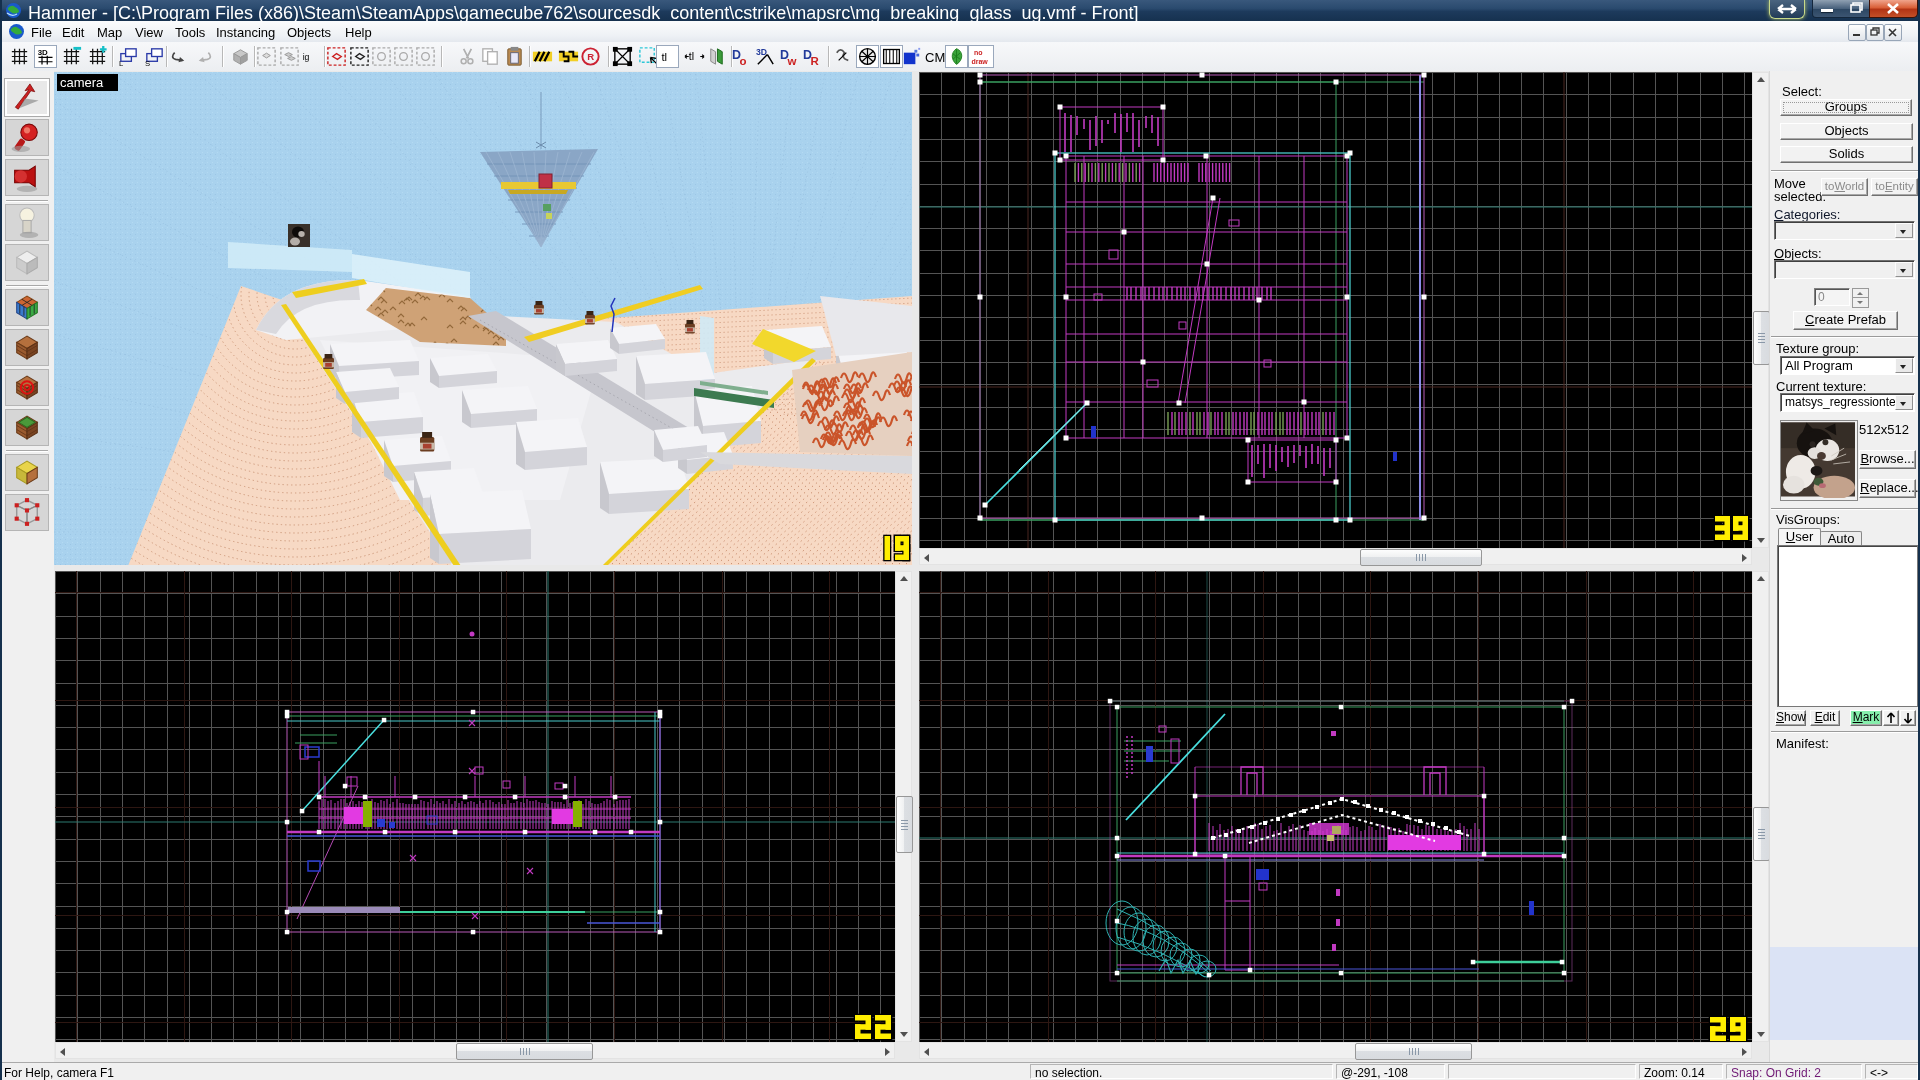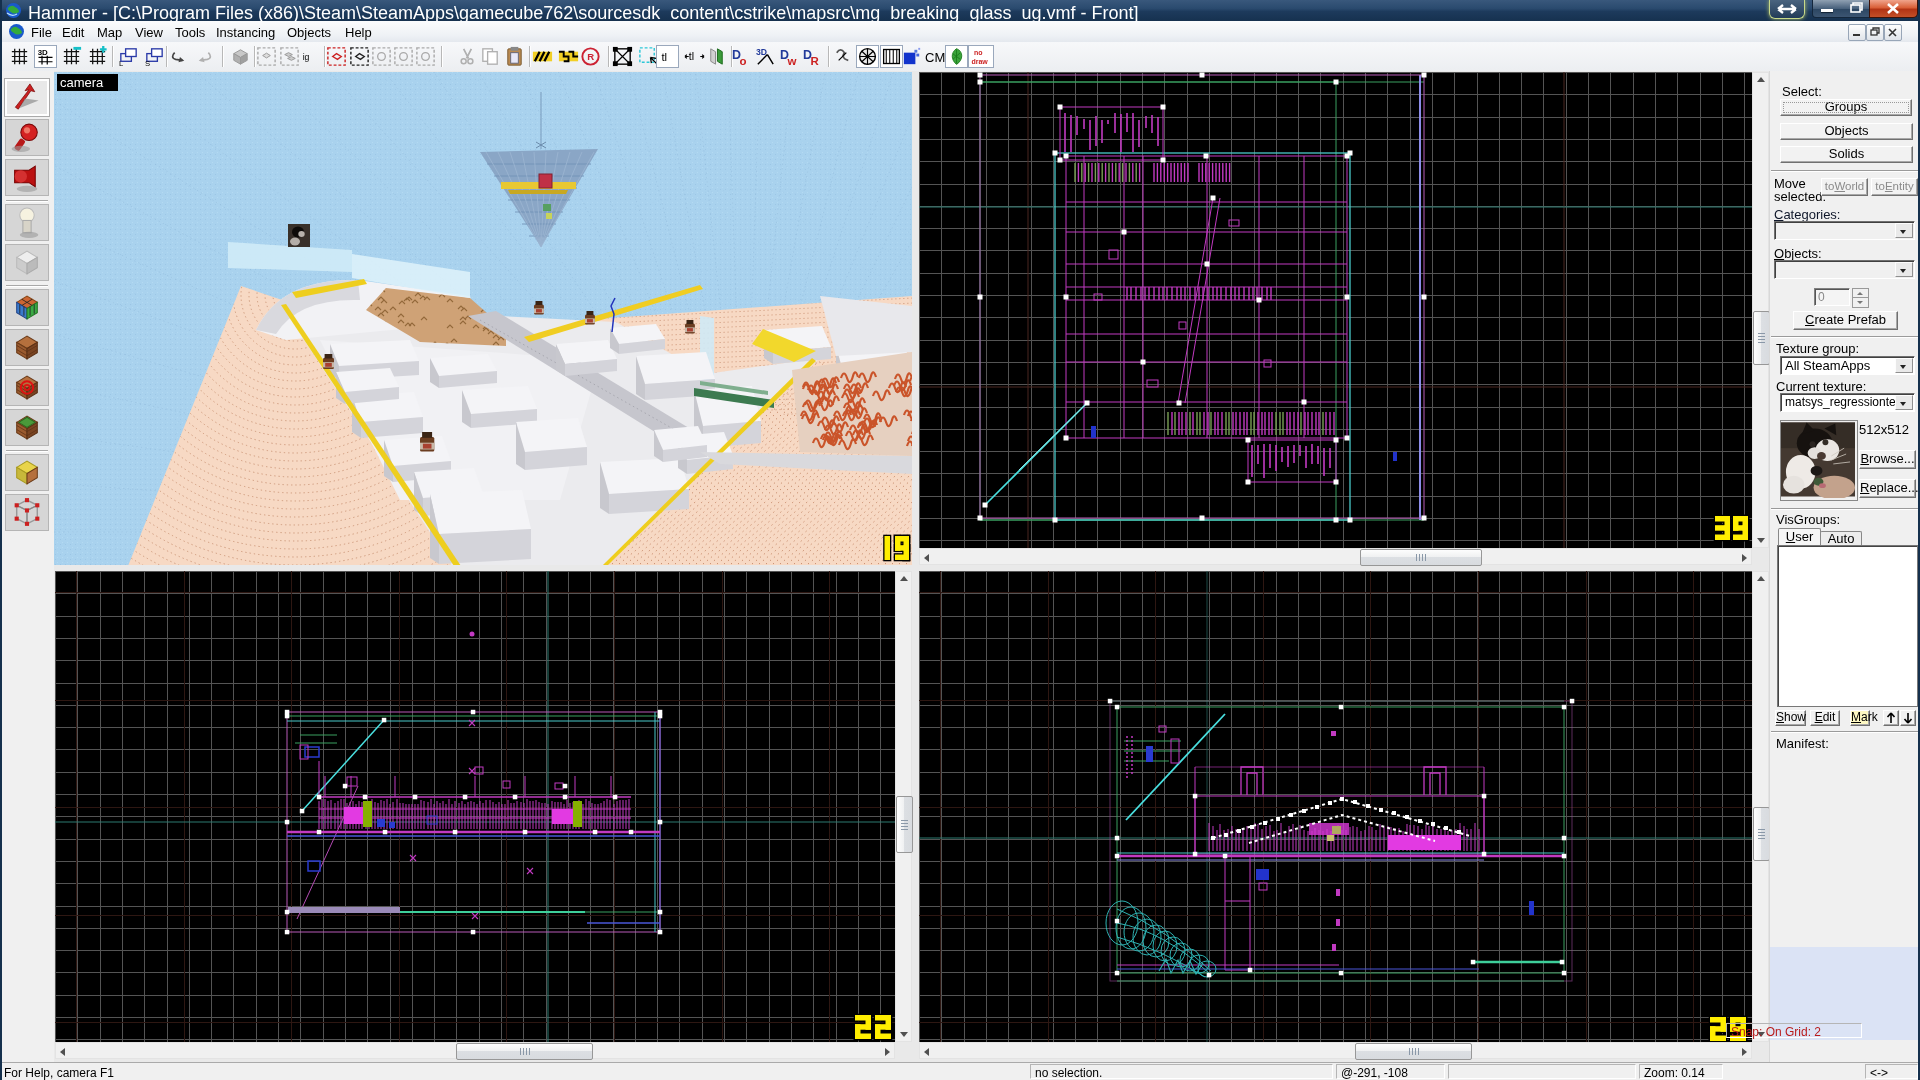--- a/index.html
+++ b/index.html
@@ -1941,21 +1941,21 @@
 <div class="abs" style="left:1852px;top:288px;width:15px;height:9px;background:#f0f0f0;border:1px solid #999">
     <div class="abs" style="left:4px;top:3px;border-left:3px solid transparent;border-right:3px solid transparent;border-bottom:3px solid #777"></div>
   </div>
 <div class="abs" style="left:1852px;top:297px;width:15px;height:9px;background:#f0f0f0;border:1px solid #999">
     <div class="abs" style="left:4px;top:3px;border-left:3px solid transparent;border-right:3px solid transparent;border-top:3px solid #777"></div>
   </div>
 <div style="position:absolute;left:1793px;top:311px;width:105px;height:19px;background:#f2f2f2;border:1px solid #707070;border-top-color:#fff;border-left-color:#fff;box-shadow:inset -1px -1px 0 #a8a8a8;box-sizing:border-box;font:13px 'Liberation Sans',sans-serif;color:#000;text-align:center;line-height:16px;"><span style="text-decoration:underline">C</span>reate Prefab</div>
 <div class="abs" style="left:1771px;top:336px;width:149px;height:1px;background:#9a9a9a;box-shadow:0 1px 0 #fff"></div>
 <div style="position:absolute;left:1776px;top:341px;font:normal 13px 'Liberation Sans',sans-serif;color:#000;white-space:nowrap">Texture group:</div>
 <div style="position:absolute;left:1780px;top:356px;width:135px;height:19px;box-sizing:border-box;background:#fff;border:1px solid #707070;border-bottom-color:#fff;border-right-color:#fff;box-shadow:inset 1px 1px 0 #404040;">
-    <div style="position:absolute;left:4px;top:1px;font:13px 'Liberation Sans',sans-serif;line-height:15px;white-space:nowrap;overflow:hidden;width:113px">All SteamApps</div>
+    <div style="position:absolute;left:4px;top:1px;font:13px 'Liberation Sans',sans-serif;line-height:15px;white-space:nowrap;overflow:hidden;width:113px">All Program</div>
     <div style="position:absolute;right:1px;top:1px;bottom:1px;width:16px;background:#e9e9e9;border:1px solid #909090;border-top-color:#fdfdfd;border-left-color:#fdfdfd;">
       <div style="position:absolute;left:3.5px;top:6px;width:0;height:0;border-left:3.5px solid transparent;border-right:3.5px solid transparent;border-top:4.5px solid #222"></div>
     </div>
   </div>
 <div style="position:absolute;left:1776px;top:379px;font:normal 13px 'Liberation Sans',sans-serif;color:#000;white-space:nowrap">Current texture:</div>
 <div style="position:absolute;left:1780px;top:393px;width:135px;height:19px;box-sizing:border-box;background:#fff;border:1px solid #707070;border-bottom-color:#fff;border-right-color:#fff;box-shadow:inset 1px 1px 0 #404040;">
     <div style="position:absolute;left:4px;top:1px;font:12px 'Liberation Sans',sans-serif;line-height:15px;white-space:nowrap;overflow:hidden;width:113px">matsys_regressiontest/t</div>
     <div style="position:absolute;right:1px;top:1px;bottom:1px;width:16px;background:#e9e9e9;border:1px solid #909090;border-top-color:#fdfdfd;border-left-color:#fdfdfd;">
       <div style="position:absolute;left:3.5px;top:6px;width:0;height:0;border-left:3.5px solid transparent;border-right:3.5px solid transparent;border-top:4.5px solid #222"></div>
     </div>
@@ -1982,31 +1982,31 @@
 <div style="position:absolute;left:1859px;top:422px;font:normal 13px 'Liberation Sans',sans-serif;color:#000;white-space:nowrap">512x512</div>
 <div style="position:absolute;left:1859px;top:450px;width:57px;height:19px;background:#f2f2f2;border:1px solid #707070;border-top-color:#fff;border-left-color:#fff;box-shadow:inset -1px -1px 0 #a8a8a8;box-sizing:border-box;font:13px 'Liberation Sans',sans-serif;color:#000;text-align:center;line-height:16px;"><span style="text-decoration:underline">B</span>rowse...</div>
 <div style="position:absolute;left:1859px;top:479px;width:57px;height:19px;background:#f2f2f2;border:1px solid #707070;border-top-color:#fff;border-left-color:#fff;box-shadow:inset -1px -1px 0 #a8a8a8;box-sizing:border-box;font:13px 'Liberation Sans',sans-serif;color:#000;text-align:center;line-height:16px;"><span style="text-decoration:underline">R</span>eplace...</div>
 <div class="abs" style="left:1771px;top:508px;width:149px;height:1px;background:#9a9a9a;box-shadow:0 1px 0 #fff"></div>
 <div style="position:absolute;left:1776px;top:512px;font:normal 13px 'Liberation Sans',sans-serif;color:#000;white-space:nowrap">VisGroups:</div>
 <div class="abs" style="left:1778px;top:528px;width:41px;height:17px;background:#f6f6f6;border:1px solid #888;border-bottom:none;border-radius:2px 2px 0 0;font:13px 'Liberation Sans';text-align:center;line-height:16px"><span style="text-decoration:underline">U</span>ser</div>
 <div class="abs" style="left:1820px;top:531px;width:40px;height:14px;background:#ededed;border:1px solid #888;border-bottom:none;border-radius:2px 2px 0 0;font:13px 'Liberation Sans';text-align:center;line-height:14px">Auto</div>
 <div class="abs" style="left:1777px;top:545px;width:139px;height:160px;background:#fff;border:1px solid #777;box-shadow:inset 1px 1px 0 #444"></div>
 <div style="position:absolute;left:1775px;top:710px;width:31px;height:16px;background:#f2f2f2;border:1px solid #707070;border-top-color:#fff;border-left-color:#fff;box-shadow:inset -1px -1px 0 #a8a8a8;box-sizing:border-box;font:12px 'Liberation Sans',sans-serif;color:#000;text-align:center;line-height:13px;"><span style="text-decoration:underline">S</span>how</div>
 <div style="position:absolute;left:1810px;top:710px;width:30px;height:16px;background:#f2f2f2;border:1px solid #707070;border-top-color:#fff;border-left-color:#fff;box-shadow:inset -1px -1px 0 #a8a8a8;box-sizing:border-box;font:12px 'Liberation Sans',sans-serif;color:#000;text-align:center;line-height:13px;"><span style="text-decoration:underline">E</span>dit</div>
-<div style="position:absolute;left:1850px;top:710px;width:20px;height:16px;background:#fef9c3;border:1px solid #707070;border-top-color:#fff;border-left-color:#fff;box-shadow:inset -1px -1px 0 #a8a8a8;box-sizing:border-box;font:12px 'Liberation Sans',sans-serif;color:#000;text-align:center;line-height:13px;"><span style="text-decoration:underline">M</span>ark</div>
+<div style="position:absolute;left:1850px;top:710px;width:32px;height:16px;background:#86efac;border:1px solid #707070;border-top-color:#fff;border-left-color:#fff;box-shadow:inset -1px -1px 0 #a8a8a8;box-sizing:border-box;font:12px 'Liberation Sans',sans-serif;color:#000;text-align:center;line-height:13px;"><span style="text-decoration:underline">M</span>ark</div>
 <div class="abs" style="left:1883px;top:710px;width:16px;height:16px;background:#f2f2f2;border:1px solid #707070;border-top-color:#fff;border-left-color:#fff;box-shadow:inset -1px -1px 0 #a8a8a8;box-sizing:border-box"><svg width="14" height="14" viewBox="0 0 14 14">
       <path d="M7 2 L7 12 M7 2 L3.5 6 M7 2 L10.5 6" stroke="#000" stroke-width="1.6" fill="none"></path>
     </svg></div>
 <div class="abs" style="left:1900px;top:710px;width:16px;height:16px;background:#f2f2f2;border:1px solid #707070;border-top-color:#fff;border-left-color:#fff;box-shadow:inset -1px -1px 0 #a8a8a8;box-sizing:border-box"><svg width="14" height="14" viewBox="0 0 14 14">
       <path d="M7 2 L7 12 M7 12 L3.5 8 M7 12 L10.5 8" stroke="#000" stroke-width="1.6" fill="none"></path>
     </svg></div>
 <div class="abs" style="left:1771px;top:731px;width:149px;height:1px;background:#9a9a9a;box-shadow:0 1px 0 #fff"></div>
 <div style="position:absolute;left:1776px;top:736px;font:normal 13px 'Liberation Sans',sans-serif;color:#000;white-space:nowrap">Manifest:</div>
 <div class="abs" style="left:1770px;top:947px;width:150px;height:93px;background:#dbe3f5"></div>
 <div class="abs" style="left:0;top:1062px;width:1920px;height:18px;background:#f0f0f0;border-top:1px solid #aaa"></div>
 <div style="position:absolute;left:4px;top:1066px;font:normal 12px 'Liberation Sans',sans-serif;color:#000;white-space:nowrap">For Help, camera F1</div>
 <div class="abs" style="left:1030px;top:1064px;width:303px;height:15px;border:1px solid #b5b5b5;border-bottom-color:#fff;border-right-color:#fff;box-sizing:border-box;font:12px 'Liberation Sans';padding:1px 4px;color:#000">no selection.</div>
 <div class="abs" style="left:1336px;top:1064px;width:109px;height:15px;border:1px solid #b5b5b5;border-bottom-color:#fff;border-right-color:#fff;box-sizing:border-box;font:12px 'Liberation Sans';padding:1px 4px;color:#000">@-291, -108</div>
 <div class="abs" style="left:1448px;top:1064px;width:188px;height:15px;border:1px solid #b5b5b5;border-bottom-color:#fff;border-right-color:#fff;box-sizing:border-box;font:12px 'Liberation Sans';padding:1px 4px;color:#000"></div>
 <div class="abs" style="left:1639px;top:1064px;width:84px;height:15px;border:1px solid #b5b5b5;border-bottom-color:#fff;border-right-color:#fff;box-sizing:border-box;font:12px 'Liberation Sans';padding:1px 4px;color:#000">Zoom: 0.14</div>
-<div class="abs" style="left:1726px;top:1023px;width:136px;height:15px;border:1px solid #b5b5b5;border-bottom-color:#fff;border-right-color:#fff;box-sizing:border-box;font:12px 'Liberation Sans';padding:1px 4px;color:#b91c1c">Snap: On Grid: 2</div>
+<div class="abs" style="left:1726px;top:1064px;width:136px;height:15px;border:1px solid #b5b5b5;border-bottom-color:#fff;border-right-color:#fff;box-sizing:border-box;font:12px 'Liberation Sans';padding:1px 4px;color:#701a75">Snap: On Grid: 2</div>
 <div class="abs" style="left:1865px;top:1064px;width:53px;height:15px;border:1px solid #b5b5b5;border-bottom-color:#fff;border-right-color:#fff;box-sizing:border-box;font:12px 'Liberation Sans';padding:1px 4px;color:#000">&lt;-&gt;</div>
 <div class="abs" style="left:0;top:0;width:2px;height:1080px;background:#15304d"></div>
 <div class="abs" style="left:1918px;top:0;width:2px;height:1080px;background:#15304d"></div>
 </body></html>

